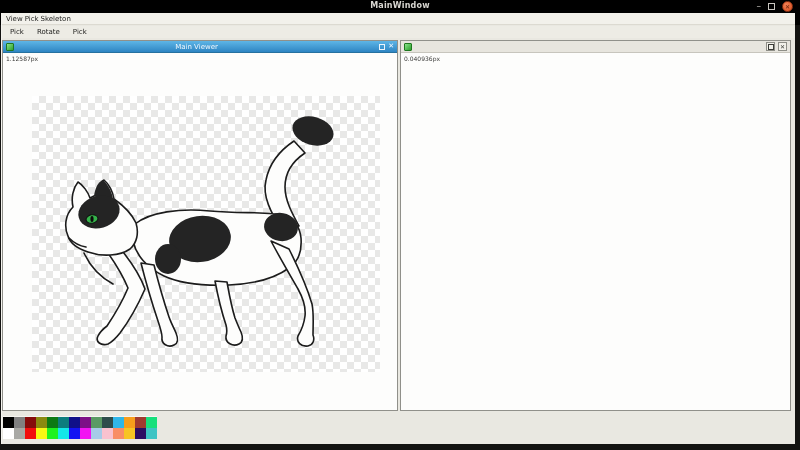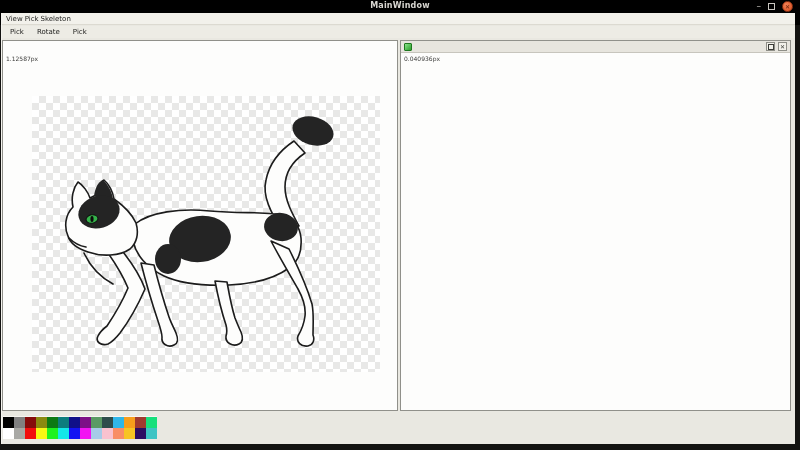--- a/index.html
+++ b/index.html
@@ -98,20 +98,28 @@
 
     <div class="toolbar">
       <span class="tool-item">Pick</span>
       <span class="tool-item">Rotate</span>
       <span class="tool-item">Pick</span>
     </div>
 
     <div class="mdi">
 
       <div class="child win-left">
+        <div class="child-tb active">
+          <span class="app-icon"></span>
+          <span class="child-title">Main Viewer</span>
+          <span class="child-ctrls">
+            <span class="cmax"></span>
+            <span class="cclose">✕</span>
+          </span>
+        </div>
         <div class="child-body">
           <span class="readout">1.12587px</span>
           <div class="checker">
             <svg viewBox="0 0 348 276" width="348" height="276">
               <g fill="none" stroke="#1c1c1c" stroke-width="1.6" stroke-linejoin="round" stroke-linecap="round">
 
                 <path d="M 250,134 C 239,117 230,100 234,84 C 237,69 247,55 262,45 L 273,57 C 261,65 253,77 253,91 C 253,105 261,119 267,130 Z" fill="#fdfdfc"></path>
 
                 <path d="M 103,128 C 118,116 148,112 178,115 C 212,118 238,115 253,120 C 263,124 268,132 269,142 C 270,155 266,166 257,172 C 242,183 220,188 197,189 C 171,190 147,187 132,180 C 115,172 104,159 101,145 C 100,138 101,132 103,128 Z" fill="#fdfdfc"></path>
 

